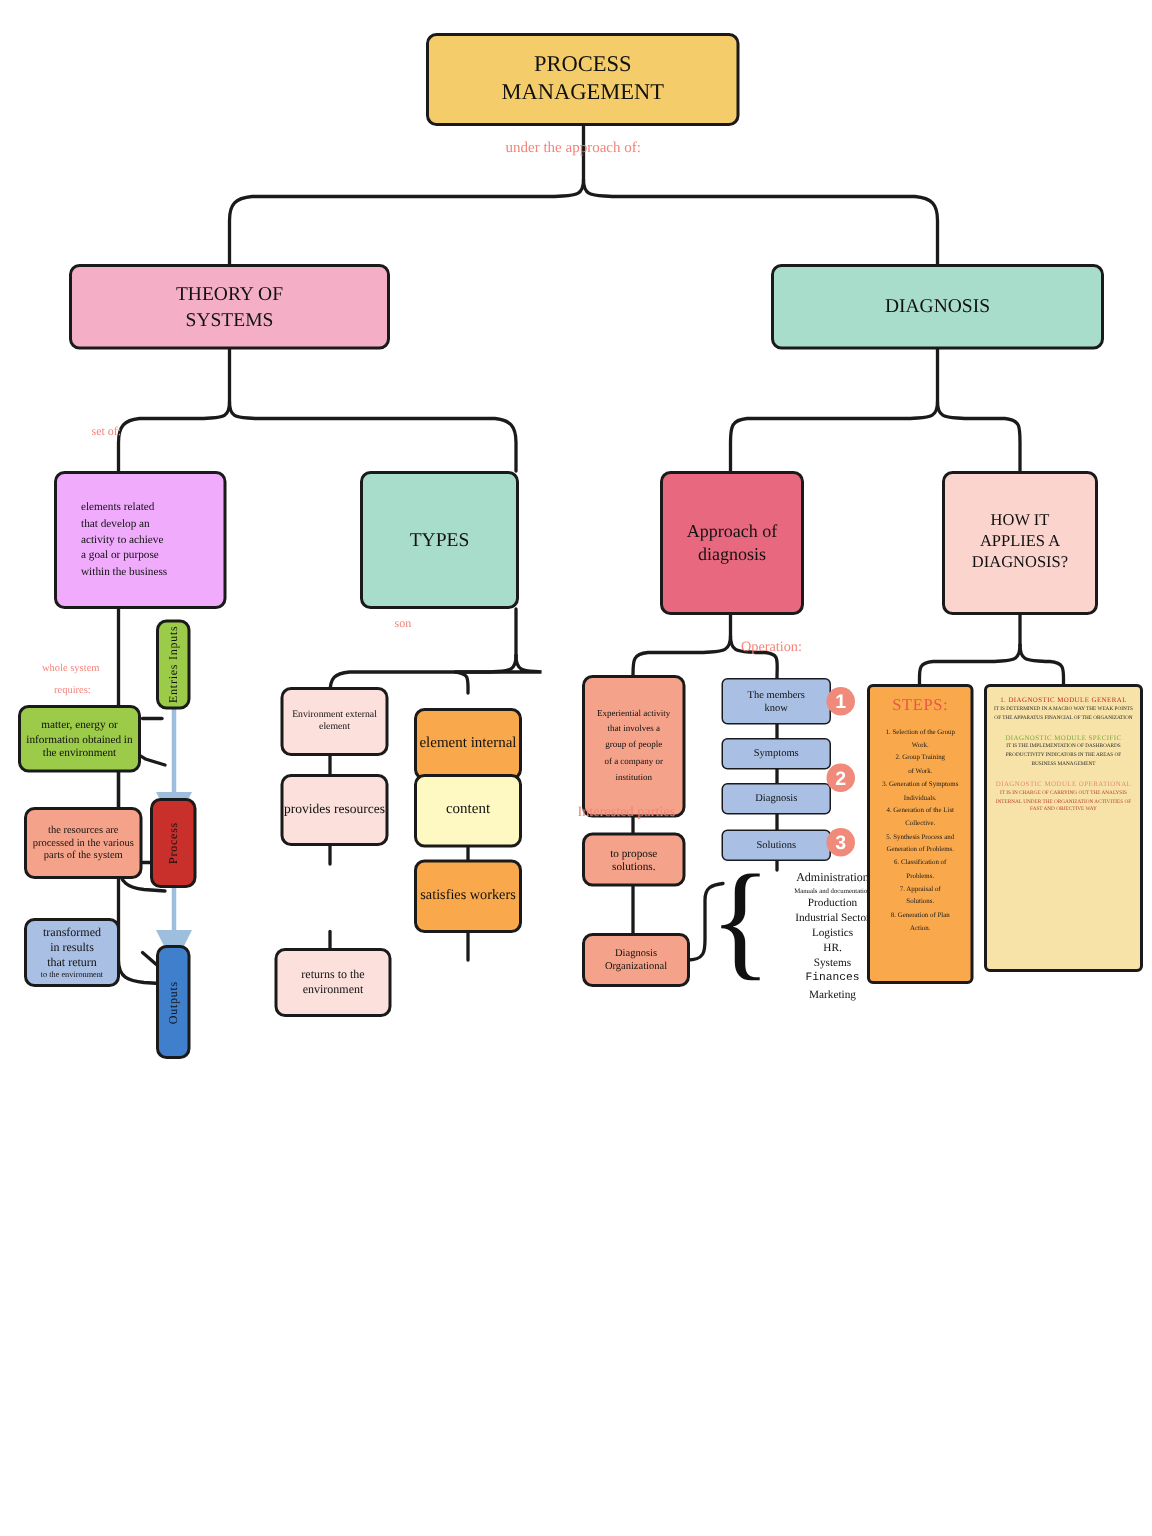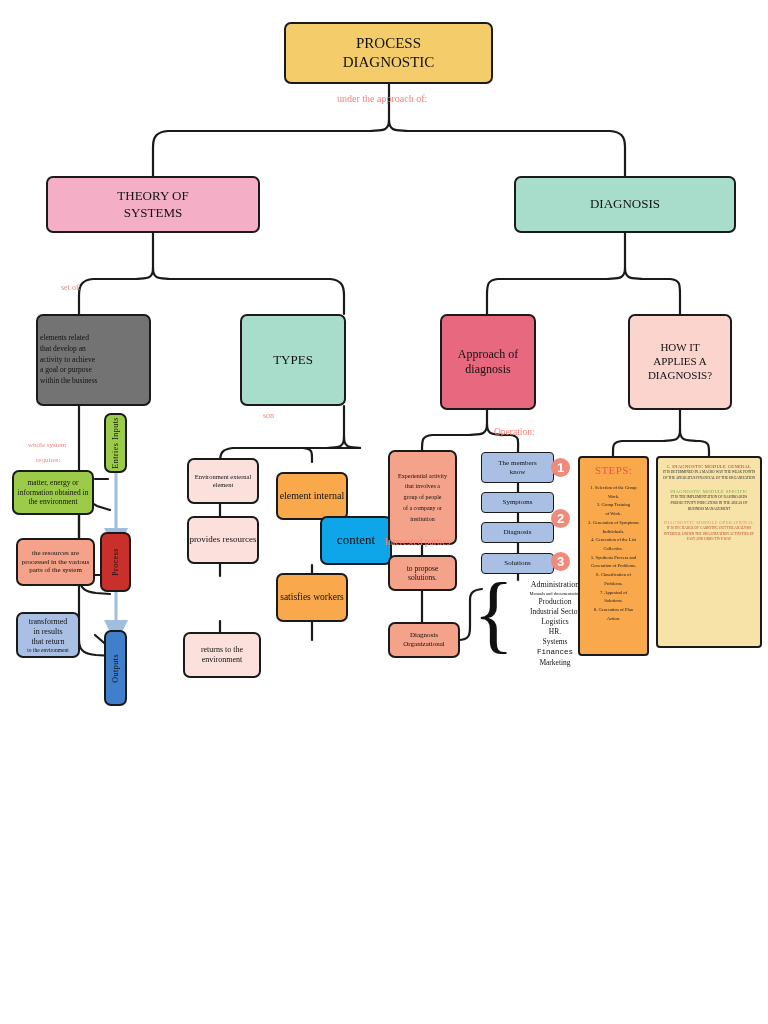--- a/index.html
+++ b/index.html
@@ -91,36 +91,36 @@
     <path d="M680,410 L680,430"></path>
     <path d="M680,430 C680,442 673,440 663,441 L622,441 C612,442 613,446 613,456"></path>
     <path d="M680,430 C680,442 687,440 697,441 L700,441 C710,442 709,446 709,456"></path>
 
     <path d="M458,640 C470,640 470,634 470,626 L470,600 C470,592 474,590 482,589"></path>
   </g>
 </svg>
 
 <div class="node" style="left:284px;top:22px;width:209px;height:62px;background:#f4cd6a;font-size:15px;">
   <span>PROCESS</span>
-  <span>DIAGNOSTIC</span>
+  <span>MANAGEMENT</span>
 </div>
 <div class="lbl" style="left:337px;top:93px;font-size:10px;">under the approach of:</div>
 
 <div class="node" style="left:46px;top:176px;width:214px;height:57px;background:#f4afc6;font-size:13px;">
   <span>THEORY OF</span>
   <span>SYSTEMS</span>
 </div>
 <div class="lbl" style="left:61px;top:283px;font-size:8px;">set of:</div>
 
 <div class="node" style="left:514px;top:176px;width:222px;height:57px;background:#a9ddcb;font-size:13px;">
   <span>DIAGNOSIS</span>
 </div>
 
-<div class="node" style="left:36px;top:314px;width:115px;height:92px;background:#737373;font-size:7.5px;
-            align-items:flex-start;justify-content:center;padding-left:2px;text-align:left;line-height:1.45;">
+<div class="node" style="left:36px;top:314px;width:115px;height:92px;background:#f0abfc;font-size:7.5px;
+            align-items:flex-start;justify-content:center;padding-left:16px;text-align:left;line-height:1.45;">
   <span>elements related</span>
   <span>that develop an</span>
   <span>activity to achieve</span>
   <span>a goal or purpose</span>
   <span>within the business</span>
 </div>
 
 <svg class="links">
   <g stroke="#9dbfdd" stroke-width="3" fill="none">
     <path d="M116,468 L116,540" marker-end="url(#a1)"></path>
@@ -170,21 +170,21 @@
 <div class="node" style="left:187px;top:516px;width:72px;height:48px;background:#fbe0dc;font-size:9px;">
   <span>provides resources</span>
 </div>
 <div class="node" style="left:183px;top:632px;width:78px;height:46px;background:#fbe0dc;font-size:8px;">
   <span>returns to the environment</span>
 </div>
 
 <div class="node" style="left:276px;top:472px;width:72px;height:48px;background:#f9a94c;font-size:10px;">
   <span>element internal</span>
 </div>
-<div class="node" style="left:276px;top:516px;width:72px;height:49px;background:#0ea5e9;font-size:13px;margin-left:44px;">
+<div class="node" style="left:276px;top:516px;width:72px;height:49px;background:#fef9c3;font-size:10px;">
   <span>content</span>
 </div>
 <div class="node" style="left:276px;top:573px;width:72px;height:49px;background:#f9a94c;font-size:9.5px;">
   <span>satisfies workers</span>
 </div>
 
 <div class="node" style="left:440px;top:314px;width:96px;height:96px;background:#e8687f;font-size:12px;">
   <span>Approach of</span>
   <span>diagnosis</span>
 </div>

